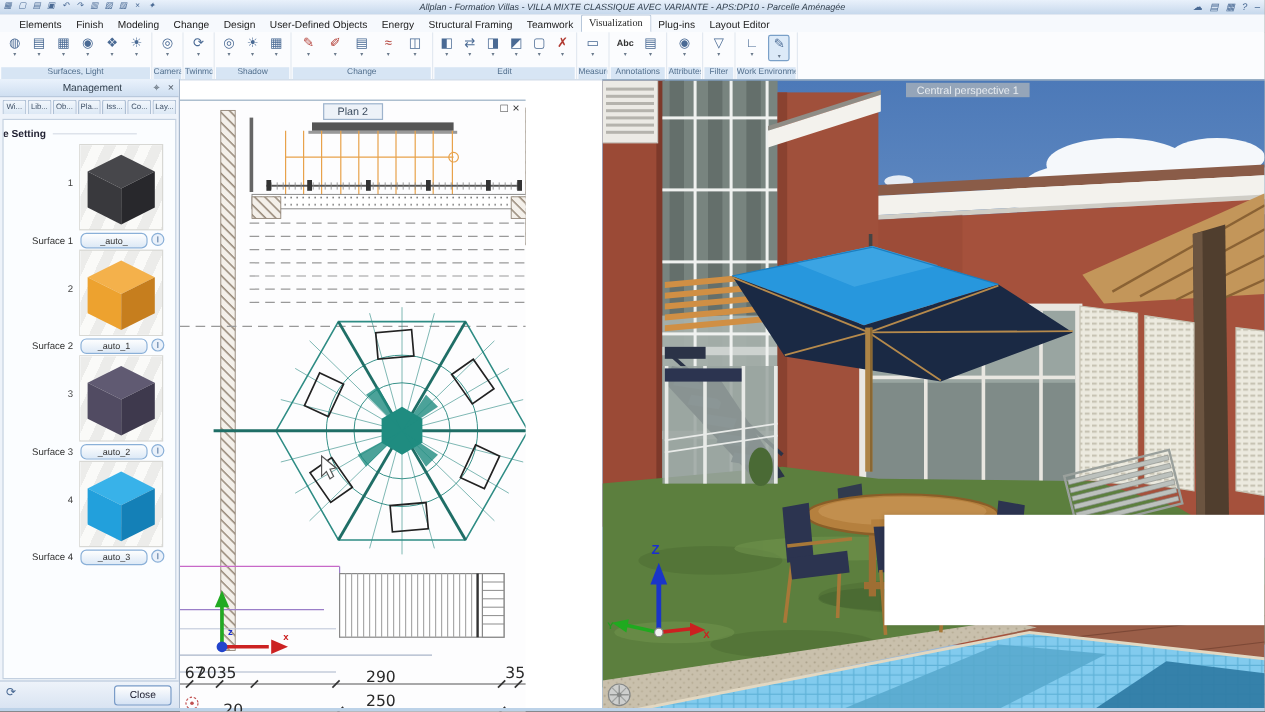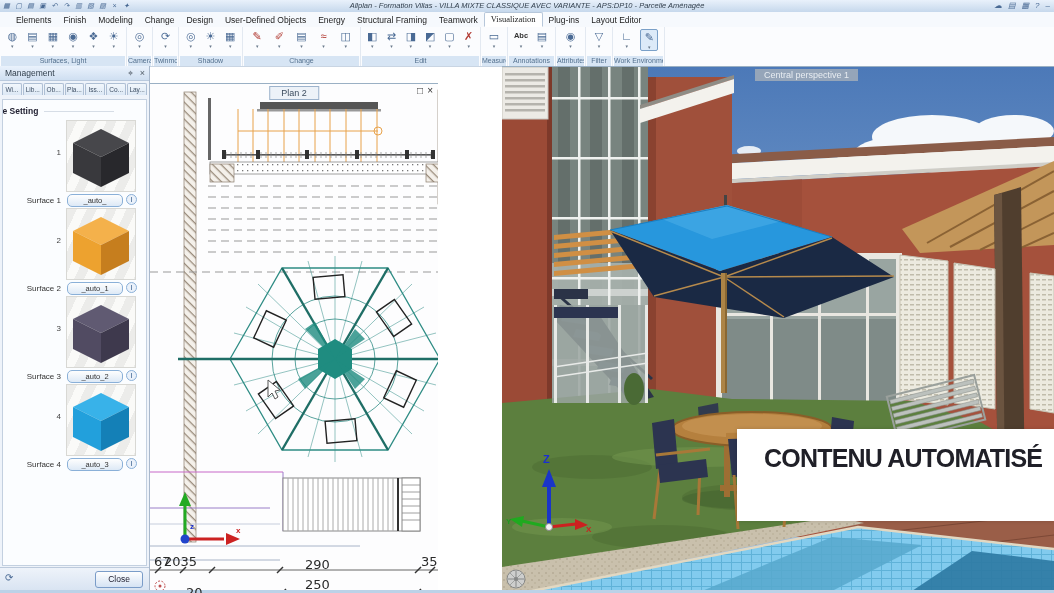--- a/index.html
+++ b/index.html
@@ -28,21 +28,21 @@
   .ric.red i{color:#b13a32;}
   .ric.txt i{font-size:7.5px;font-weight:bold;color:#333;}
   .ric::after{content:"▾";font-size:5px;color:#6a7a8c;line-height:5px;margin-top:1px;}
   .ric.sel{background:#dceaf8;border:1px solid #7aa0c8;border-radius:2px;}
   .rlabel{height:10px;background:#d7e5f4;margin:0 1px;font-size:7px;line-height:10px;
     text-align:center;color:#53708e;white-space:nowrap;overflow:hidden;}
   
   .panel{position:absolute;left:0;top:66px;width:150px;height:524px;background:#eef3fa;
     border-right:1px solid #a8b8cc;box-sizing:border-box;overflow:hidden;}
   .panel-h{height:14px;background:linear-gradient(#eaf2fc,#cfdff1);border-bottom:1px solid #b9c9dd;
-    font-size:8.5px;color:#32404e;line-height:14px;padding-left:5px;position:relative;}
+    font-size:8.5px;color:#32404e;line-height:14px;padding-left:5px;position:relative;text-align:center;}
   .panel-h .ph-ic{position:absolute;top:2px;font-size:9px;line-height:10px;color:#55606c;cursor:default;}
   .ptabs{display:flex;gap:1px;padding:2px 2px 0 2px;}
   .ptab{flex:1;font-size:6.5px;color:#3f5066;background:linear-gradient(#f2f7fc,#dce8f5);
     border:1px solid #aebfd4;border-bottom:none;border-radius:2px 2px 0 0;text-align:center;
     padding:2px 0;white-space:nowrap;overflow:hidden;cursor:default;}
   .pbody{position:absolute;left:2px;right:2px;top:33px;bottom:24px;background:#fbfdff;
     border:1px solid #c3d0e0;overflow:hidden;}
   .sect{position:relative;left:-27px;font-size:8.5px;font-weight:bold;color:#223;margin:6px 0 4px 0;white-space:nowrap;}
   .sect::after{content:"";display:inline-block;width:70px;height:1px;background:#d6dde6;vertical-align:middle;margin-left:6px;}
   .sitem{position:relative;height:88px;}
@@ -857,18 +857,17 @@
         <line x1="8" y1="506" x2="20" y2="518" stroke="#9a9ea0"></line>
         <line x1="20" y1="506" x2="8" y2="518" stroke="#9a9ea0"></line>
         <circle cx="14" cy="512" r="2" fill="#7a7e80"></circle>
       </g>
     </svg>
     <div class="persptab">Central perspective 1</div>
     <span class="axlbl pz" style="left:41px;top:386px">Z</span>
     <span class="axlbl py" style="left:4px;top:450px">Y</span>
     <span class="axlbl px" style="left:84px;top:458px">X</span>
     <div class="overlay">
-      <div>CONTENU AUTOMATISÉ</div>
     </div>
   </div>
 
   <div class="bottomstrip"></div>
 </div>
 
 </body></html>

